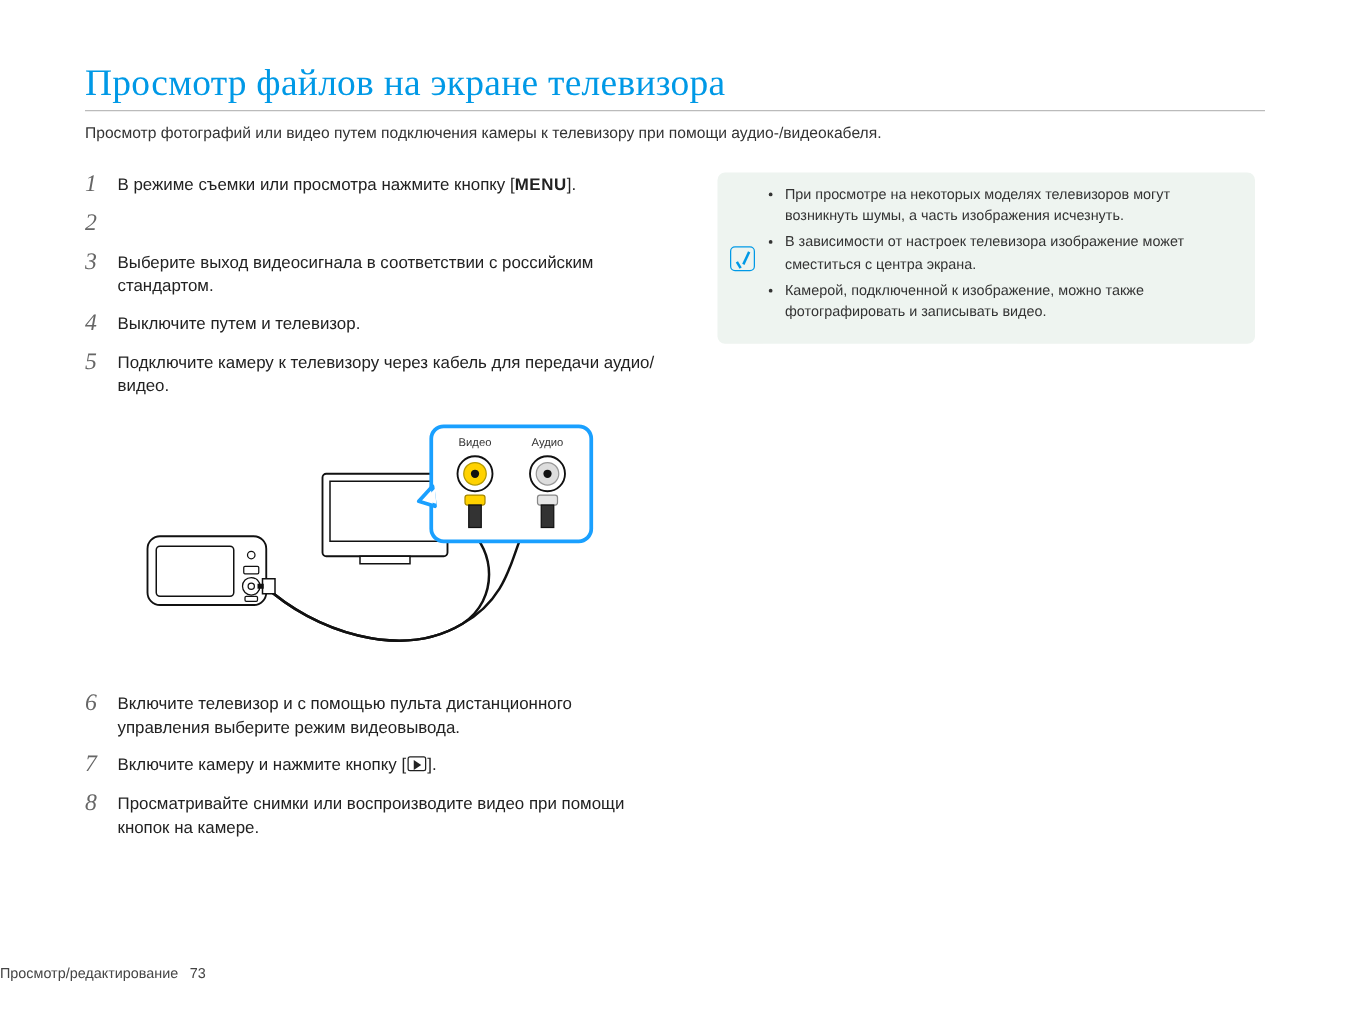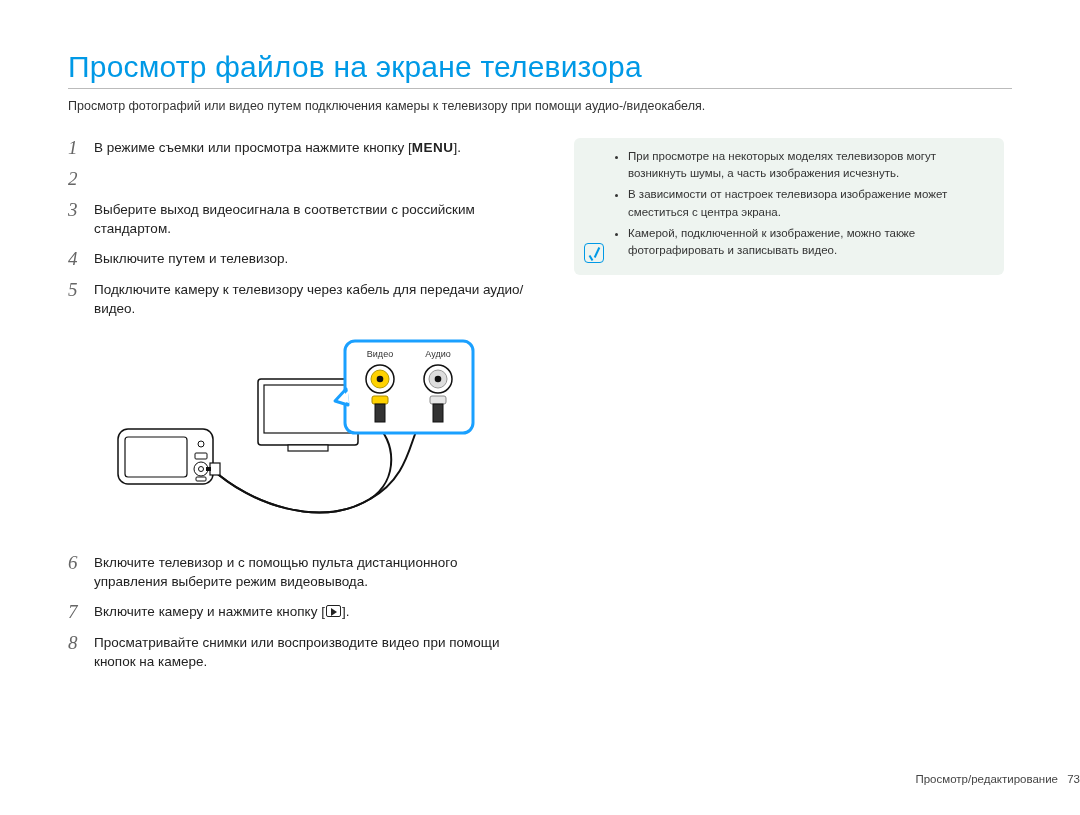--- a/index.html
+++ b/index.html
@@ -14,20 +14,21 @@
     position: relative;
     width: 1080px; height: 815px;
     padding: 50px 68px 0 68px;
   }
   .title {
     font-size: 30px;
     font-weight: 400;
     color: #0099e6;
     letter-spacing: 0.2px;
     margin: 0 0 4px 0;
+    font-family: Liberation Serif, serif;
   }
   .rule {
     border: none;
     border-top: 1px solid #bbb;
     margin: 2px 0 8px 0;
   }
   .intro {
     font-size: 12.5px;
     color: #333;
     margin: 0 0 22px 0;
@@ -95,21 +96,21 @@
     justify-content:center;
     align-items:flex-end;
   }
   svg.diagram { display:block; }
 
   .note-box {
     background: #eef4f0;
     border-radius: 6px;
     padding: 10px 14px 12px 10px;
     display: flex;
-    align-items: flex-end;
+    align-items: center;
     gap: 10px;
   }
   .note-icon {
     width: 20px; height: 20px;
     border: 1.5px solid #0099e6;
     border-radius: 4px;
     flex: 0 0 20px;
     position: relative;
     margin-top: 2px;
   }
@@ -130,21 +131,21 @@
     line-height: 1.5;
     color: #333;
     list-style: disc;
   }
   .note-list li { margin-bottom: 4px; }
 
   .footer {
     position:absolute;
     bottom: 30px;
     left:0; right:0;
-    text-align:right;
+    text-align:left;
     font-size: 11.5px;
     color:#444;
   }
   .footer .pnum { font-weight: 400; margin-left: 6px; }
 </style>
 </head>
 <body>
 
 <div class="page">
   <h1 class="title">Просмотр файлов на экране телевизора</h1>

